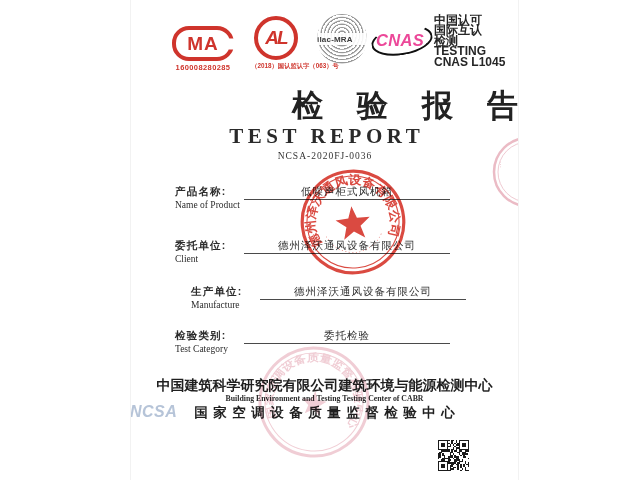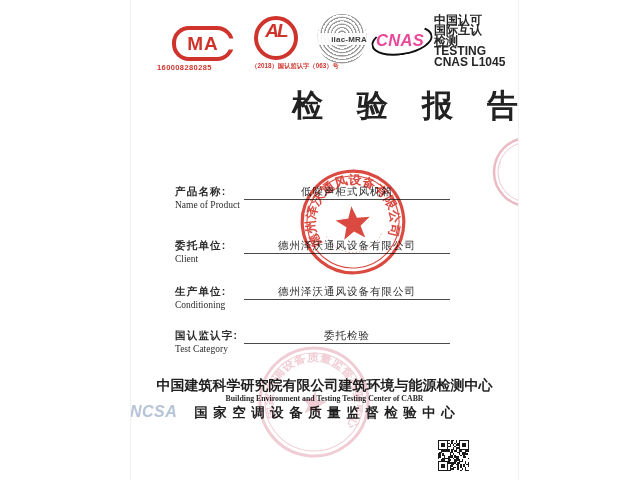--- a/index.html
+++ b/index.html
@@ -30,41 +30,41 @@
     left:41px;top:26px;width:62px;height:35px;
     border:4px solid var(--red,#cf342c);border-radius:17px;
     display:flex;align-items:center;justify-content:center;
     color:var(--red,#cf342c);font-weight:bold;font-size:19px;letter-spacing:1px;
   }
   .logo-cma::after{ 
     content:'';position:absolute;right:-6px;top:50%;transform:translateY(-50%);
     width:7px;height:11px;background:#fff;
   }
   .cma-number{
-    left:26px;top:63px;width:92px;
+    left:26px;top:63px;width:92px;text-align:center;
     color:var(--red,#cf342c);font-size:7.5px;font-weight:bold;letter-spacing:.4px;
   }
   .logo-cal{
     left:123px;top:16px;width:44px;height:44px;border-radius:50%;
     border:4px solid var(--red,#cf342c);
-    display:flex;justify-content:center;
+    display:flex;align-items:center;justify-content:center;
     color:var(--red,#cf342c);font-weight:800;font-size:19px;font-style:italic;letter-spacing:-2px;
   }
   .cal-caption{
     left:104px;top:62px;width:120px;text-align:center;
     color:var(--red,#cf342c);font-size:6.3px;font-weight:bold;white-space:nowrap;
   }
   .logo-ilac{
     left:186px;top:14px;width:50px;height:50px;border-radius:50%;overflow:hidden;
     background:repeating-radial-gradient(circle at 50% 42%, #979797 0 .7px, #ffffff 1.7px 3.4px);
   }
   .ilac-band{
     position:absolute;left:0;right:0;top:50%;transform:translateY(-50%);
     background:rgba(255,255,255,.9);
-    font-size:8px;font-weight:bold;color:#3c3c3c;text-align:right;padding:1.5px 0;
+    font-size:8px;font-weight:bold;color:#3c3c3c;text-align:left;padding:1.5px 0;
     letter-spacing:.2px;
   }
   .logo-cnas{left:240px;top:23px;width:64px;height:36px;}
   .cnas-ellipse{
     position:absolute;left:0;top:3px;width:62px;height:29px;border-radius:50%;
     border:2.5px solid #101010;border-top-color:transparent;transform:rotate(-10deg);
   }
   .cnas-text{
     position:absolute;left:5px;top:8px;font-size:16.5px;font-weight:800;color:#ec4899;
     letter-spacing:.3px;font-style:italic;
@@ -82,21 +82,21 @@
   .report-no span{letter-spacing:1px;margin-right:-1px;}
 
   
   .field{left:44px;width:280px;height:32px;}
   .f-label{position:absolute;left:0;top:0;font-size:10.5px;font-weight:600;color:#2b2b2b;letter-spacing:1.2px;white-space:nowrap;}
   .f-en{position:absolute;left:0;top:15px;font-size:9.5px;font-family:"Liberation Serif", serif;color:#2b2b2b;white-space:nowrap;}
   .f-value{position:absolute;left:69px;top:0;width:206px;text-align:center;font-size:10.5px;color:#2f2f2f;letter-spacing:1px;white-space:nowrap;}
   .f-line{position:absolute;left:69px;top:13.5px;width:206px;border-bottom:1px solid #4a4a4a;}
   .field-r1{top:185px;}
   .field-r2{top:239px;}
-  .field-r3{top:285px;}
+  .field-r3{top:285px;margin-left:16px;}
   .field-r4{top:329px;}
 
   
   .org1-cn{left:0;width:100%;top:377px;text-align:center;font-size:14px;font-weight:bold;color:#1f1f1f;white-space:nowrap;}
   .org1-en{left:0;width:100%;top:394px;text-align:center;font-size:7.8px;font-weight:bold;
     font-family:"Liberation Serif", serif;color:#2a2a2a;}
   .ncsa-logo{left:-1px;top:403px;font-size:16px;font-weight:800;font-style:italic;
     color:var(--ncsa-blue,#b6c4d8);letter-spacing:.5px;}
   .org2-cn{left:0;width:100%;top:404px;text-align:center;font-size:13.5px;font-weight:bold;color:#1f1f1f;white-space:nowrap;}
   .org2-cn span{letter-spacing:5.5px;margin-right:-5.5px;}
@@ -140,44 +140,50 @@
     <div>中国认可</div>
     <div>国际互认</div>
     <div>检测</div>
     <div>TESTING</div>
     <div>CNAS L1045</div>
   </div>
 
   <div class="abs title-cn">
     <span>检验报告</span>
   </div>
+  <div class="abs title-en">
+    <span>TEST REPORT</span>
+  </div>
+  <div class="abs report-no">
+    <span>NCSA-2020FJ-0036</span>
+  </div>
 
   <div class="abs field field-r1">
     <div class="f-label">产品名称:</div>
     <div class="f-value">低噪声柜式风机箱</div>
     <div class="f-line"></div>
     <div class="f-en">Name of Product</div>
   </div>
 
   <div class="abs field field-r2">
     <div class="f-label">委托单位:</div>
     <div class="f-value">德州泽沃通风设备有限公司</div>
     <div class="f-line"></div>
     <div class="f-en">Client</div>
   </div>
 
   <div class="abs field field-r3">
     <div class="f-label">生产单位:</div>
     <div class="f-value">德州泽沃通风设备有限公司</div>
     <div class="f-line"></div>
-    <div class="f-en">Conditioning</div>
+    <div class="f-en">Manufacture</div>
   </div>
 
   <div class="abs field field-r4">
-    <div class="f-label">国认监认字:</div>
+    <div class="f-label">检验类别:</div>
     <div class="f-value">委托检验</div>
     <div class="f-line"></div>
     <div class="f-en">Test Category</div>
   </div>
 
   <div class="abs org1-cn">中国建筑科学研究院有限公司建筑环境与能源检测中心</div>
   <div class="abs org1-en">Building Environment and Testing Testing Center of CABR</div>
   <div class="abs ncsa-logo">NCSA</div>
   <div class="abs org2-cn">
     <span>国家空调设备质量监督检验中心</span>

